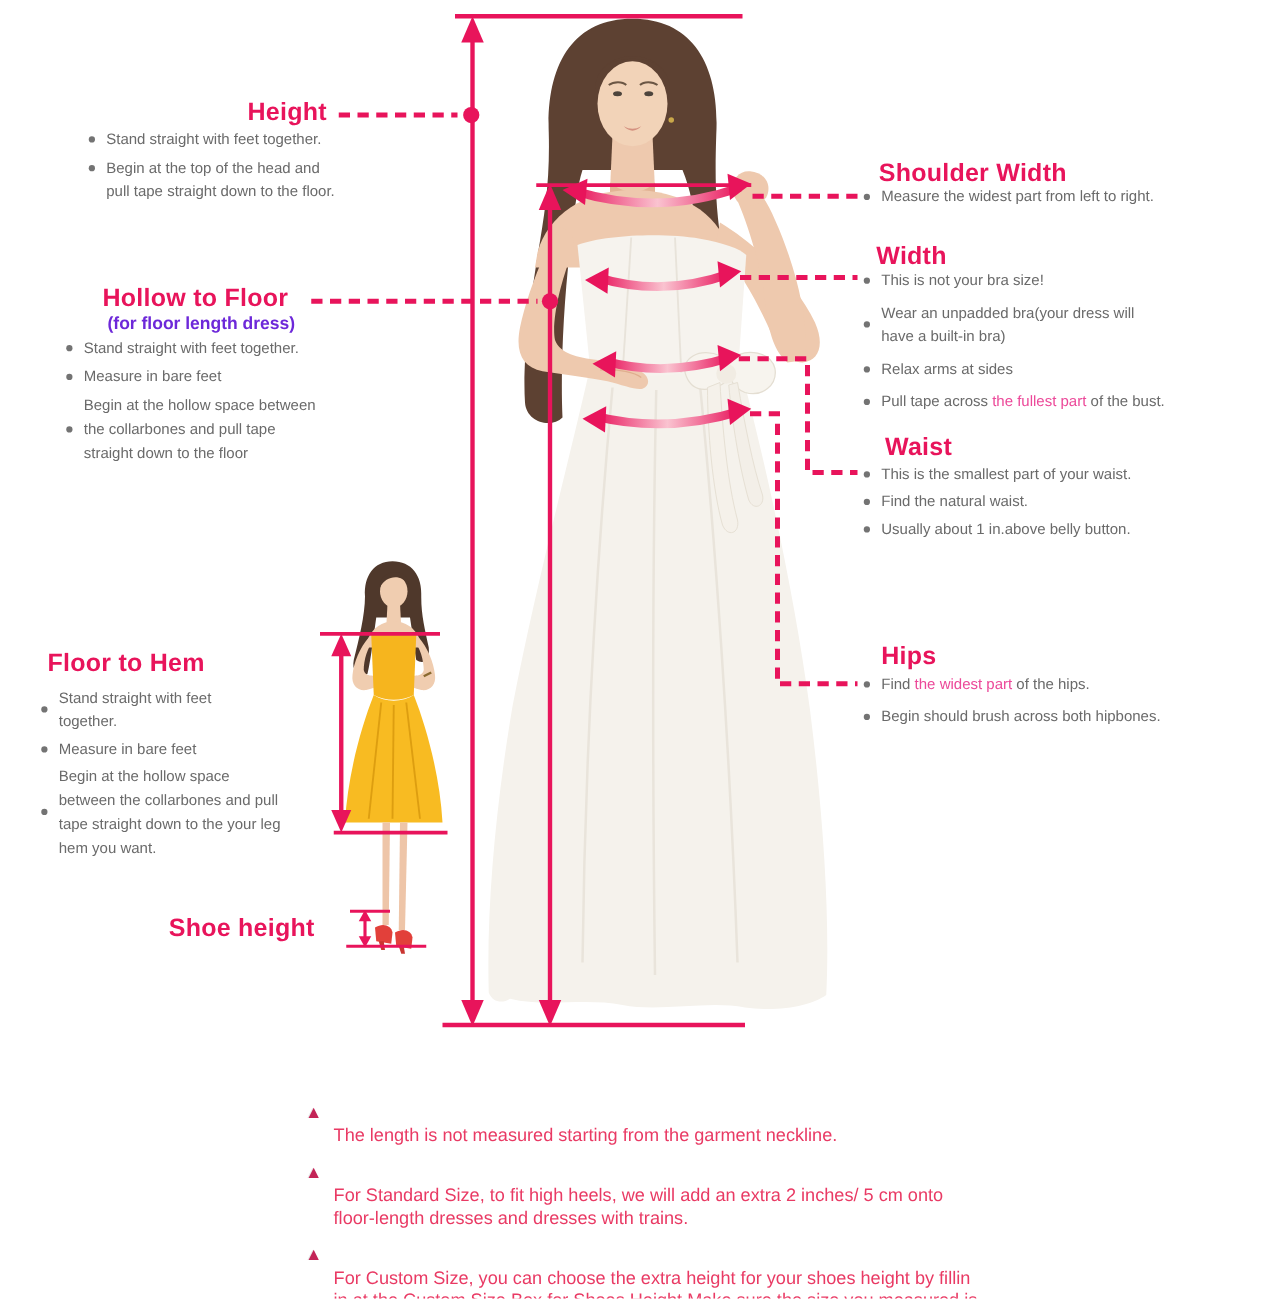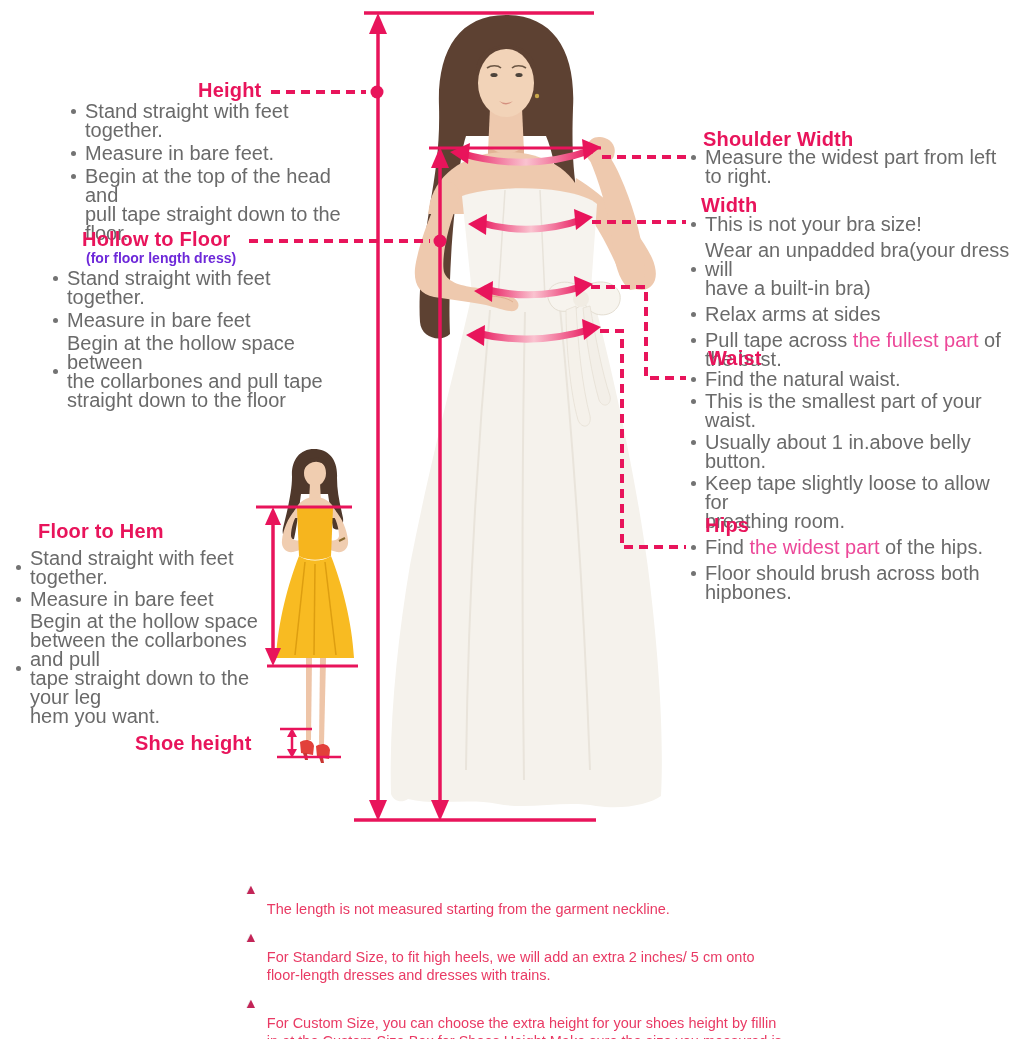--- a/index.html
+++ b/index.html
@@ -10,21 +10,21 @@
   svg.overlay{position:absolute;left:0;top:0;width:1015px;height:1039px;}
   .sec-title{
     position:absolute;color:#e8145b;font-weight:700;font-size:20px;
     white-space:nowrap;letter-spacing:.2px;
   }
   .sec-sub{
     position:absolute;color:#6d28d9;font-weight:700;font-size:14px;white-space:nowrap;
   }
   ul.blist{
     position:absolute;list-style:none;margin:0;padding:0;
-    font-size:20px;color:#6a6a6a;line-height:19px;
+    font-size:12px;color:#6a6a6a;line-height:19px;
   }
   ul.blist li{position:relative;padding-left:17px;margin-bottom:4px;white-space:pre-line;}
   ul.blist li::before{
     content:"";position:absolute;left:3px;top:7px;width:5px;height:5px;
     border-radius:50%;background:#737373;
   }
   ul.blist li.mid::before{top:50%;margin-top:-3px;}
   ul.gap7 li{margin-bottom:7px;}
   ul.gap3 li{margin-bottom:3px;}
   .em{color:#ec4899;}
@@ -159,37 +159,36 @@
       <path d="M277,757 H341" stroke-width="2.5" fill="none"></path>
       <path d="M292,735 V751" stroke-width="2.5" fill="none"></path>
       <polygon points="292,728 287,737 297,737" stroke="none"></polygon>
       <polygon points="292,758 287,749 297,749" stroke="none"></polygon>
     </g>
   </svg>
 
   <div class="sec-title" style="left:198px;top:79px">Height</div>
   <ul class="blist" style="left:68px;top:102px;width:290px">
     <li><span>Stand straight with feet together.</span><span class="em"></span><span></span></li>
-    <li><span>Measure in bare feet.</span><span class="em"></span><span></span></li>
     <li><span>Begin at the top of the head and
 pull tape straight down to the floor.</span><span class="em"></span><span></span></li>
   </ul>
 
   <div class="sec-title" style="left:82px;top:228px">Hollow to Floor</div>
   <div class="sec-sub" style="left:86px;top:250px">(for floor length dress)</div>
   <ul class="blist" style="left:50px;top:269px;width:290px">
     <li><span>Stand straight with feet together.</span><span class="em"></span><span></span></li>
     <li><span>Measure in bare feet</span><span class="em"></span><span></span></li>
     <li class="mid"><span>Begin at the hollow space between
 the collarbones and pull tape
 straight down to the floor</span><span class="em"></span><span></span></li>
   </ul>
 
   <div class="sec-title" style="left:38px;top:520px">Floor to Hem</div>
-  <ul class="blist gap3" style="left:13px;top:549px;width:260px">
+  <ul class="blist gap3" style="left:30px;top:549px;width:260px">
     <li class="mid"><span>Stand straight with feet
 together.</span><span class="em"></span><span></span></li>
     <li><span>Measure in bare feet</span><span class="em"></span><span></span></li>
     <li class="mid"><span>Begin at the hollow space
 between the collarbones and pull
 tape straight down to the your leg
 hem  you want.</span><span class="em"></span><span></span></li>
   </ul>
 
   <div class="sec-title" style="left:135px;top:732px">Shoe height</div>
@@ -203,31 +202,29 @@
   <ul class="blist gap7" style="left:688px;top:215px;width:325px">
     <li><span>This is not your bra size!</span><span class="em"></span><span></span></li>
     <li class="mid"><span>Wear an unpadded bra(your dress will
 have a built-in bra)</span><span class="em"></span><span></span></li>
     <li><span>Relax arms at sides</span><span class="em"></span><span></span></li>
     <li><span>Pull tape across </span><span class="em">the fullest part</span><span> of the bust.</span></li>
   </ul>
 
   <div class="sec-title" style="left:708px;top:347px">Waist</div>
   <ul class="blist gap3" style="left:688px;top:370px;width:325px">
+    <li><span>This is the smallest part of your waist.</span><span class="em"></span><span></span></li>
     <li><span>Find the natural waist.</span><span class="em"></span><span></span></li>
-    <li><span>This is the smallest part of your waist.</span><span class="em"></span><span></span></li>
     <li><span>Usually about 1 in.above belly button.</span><span class="em"></span><span></span></li>
-    <li><span>Keep tape slightly loose to allow for
-breathing room.</span><span class="em"></span><span></span></li>
   </ul>
 
   <div class="sec-title" style="left:705px;top:514px">Hips</div>
   <ul class="blist gap7" style="left:688px;top:538px;width:325px">
     <li><span>Find </span><span class="em">the widest part</span><span> of the hips.</span></li>
-    <li><span>Floor should brush across both hipbones.</span><span class="em"></span><span></span></li>
+    <li><span>Begin should brush across both hipbones.</span><span class="em"></span><span></span></li>
   </ul>
 
   <div class="notes">
     <div class="note">
       <span class="tri">▲</span>
       <span class="note-text">The length is not measured starting from the garment neckline.</span>
     </div>
     <div class="note">
       <span class="tri">▲</span>
       <span class="note-text">For Standard Size, to fit high heels, we will add an extra 2 inches/ 5  cm onto

